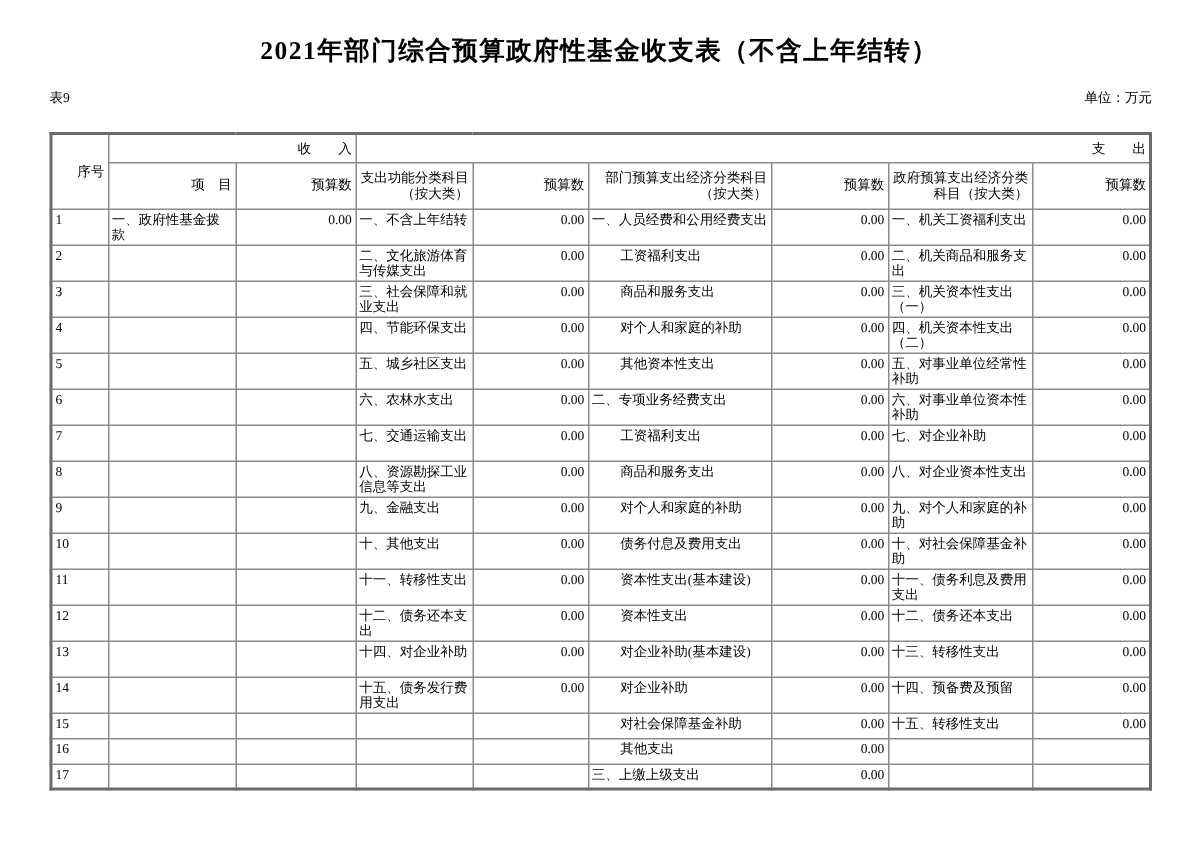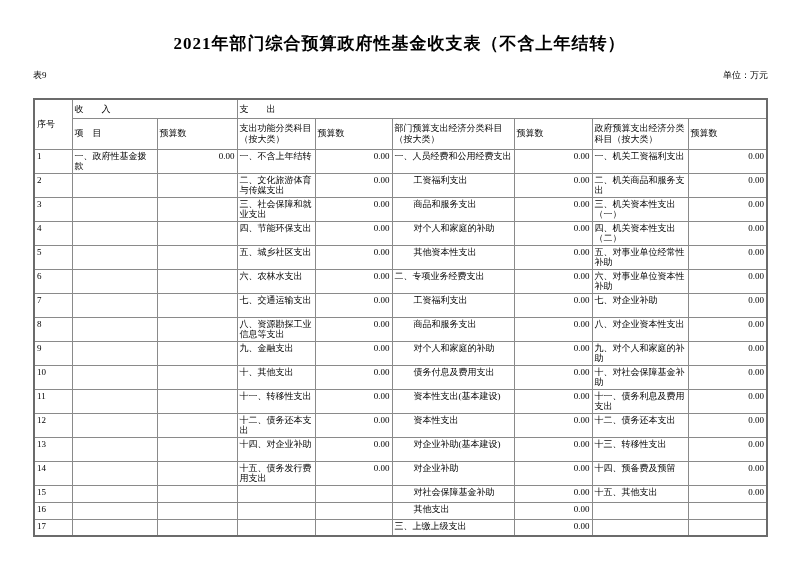--- a/index.html
+++ b/index.html
@@ -4,38 +4,38 @@
 <style>
   * { margin:0; padding:0; box-sizing:border-box; }
   html,body { background:#ffffff; }
   body {
     width:799px; height:565px; overflow:hidden;
     font-family:"Liberation Serif","DejaVu Serif",serif;
     color:#000;
   }
   .title {
     text-align:center; font-size:17px; font-weight:bold;
-    margin-top:32px; letter-spacing:1px;
+    margin-top:22px; letter-spacing:1px;
   }
   .meta {
     display:flex; justify-content:space-between; align-items:center;
     margin:14px 31px 16px 33px; font-size:9px;
   }
   table {
     border-collapse:collapse; table-layout:fixed;
     width:733px; margin:5px 0 0 33px;
     border:2px solid #6b6b6b;
   }
   th, td {
     border:1px solid #8a8a8a;
     font-size:9px; font-weight:normal;
     line-height:1.15; vertical-align:top;
     padding:1px 2px; overflow:hidden; word-break:break-all;
   }
-  thead th { text-align:left; vertical-align:middle; }
+  thead th { text-align:right; vertical-align:middle; }
   tr.h1 th { height:19px; }
   tr.h2 th { height:31px; }
   tr.data { height:24px; }
   tr.data.short { height:17px;padding-left:27px; }
   td.sn { text-align:left; }
   td.item { text-align:left; }
   td.item.indent { padding-left:21px; }
   td.num { text-align:right; }
 </style>
 </head>
@@ -233,21 +233,21 @@
     <td class="num">0.00</td>
   </tr>
       <tr class="data short">
     <td class="sn">15</td>
     <td class="item"></td>
     <td class="num"></td>
     <td class="item"></td>
     <td class="num"></td>
     <td class="item indent">对社会保障基金补助</td>
     <td class="num">0.00</td>
-    <td class="item">十五、其他支出</td>
+    <td class="item">十五、转移性支出</td>
     <td class="num">0.00</td>
   </tr>
       <tr class="data short">
     <td class="sn">16</td>
     <td class="item"></td>
     <td class="num"></td>
     <td class="item"></td>
     <td class="num"></td>
     <td class="item indent">其他支出</td>
     <td class="num">0.00</td>

